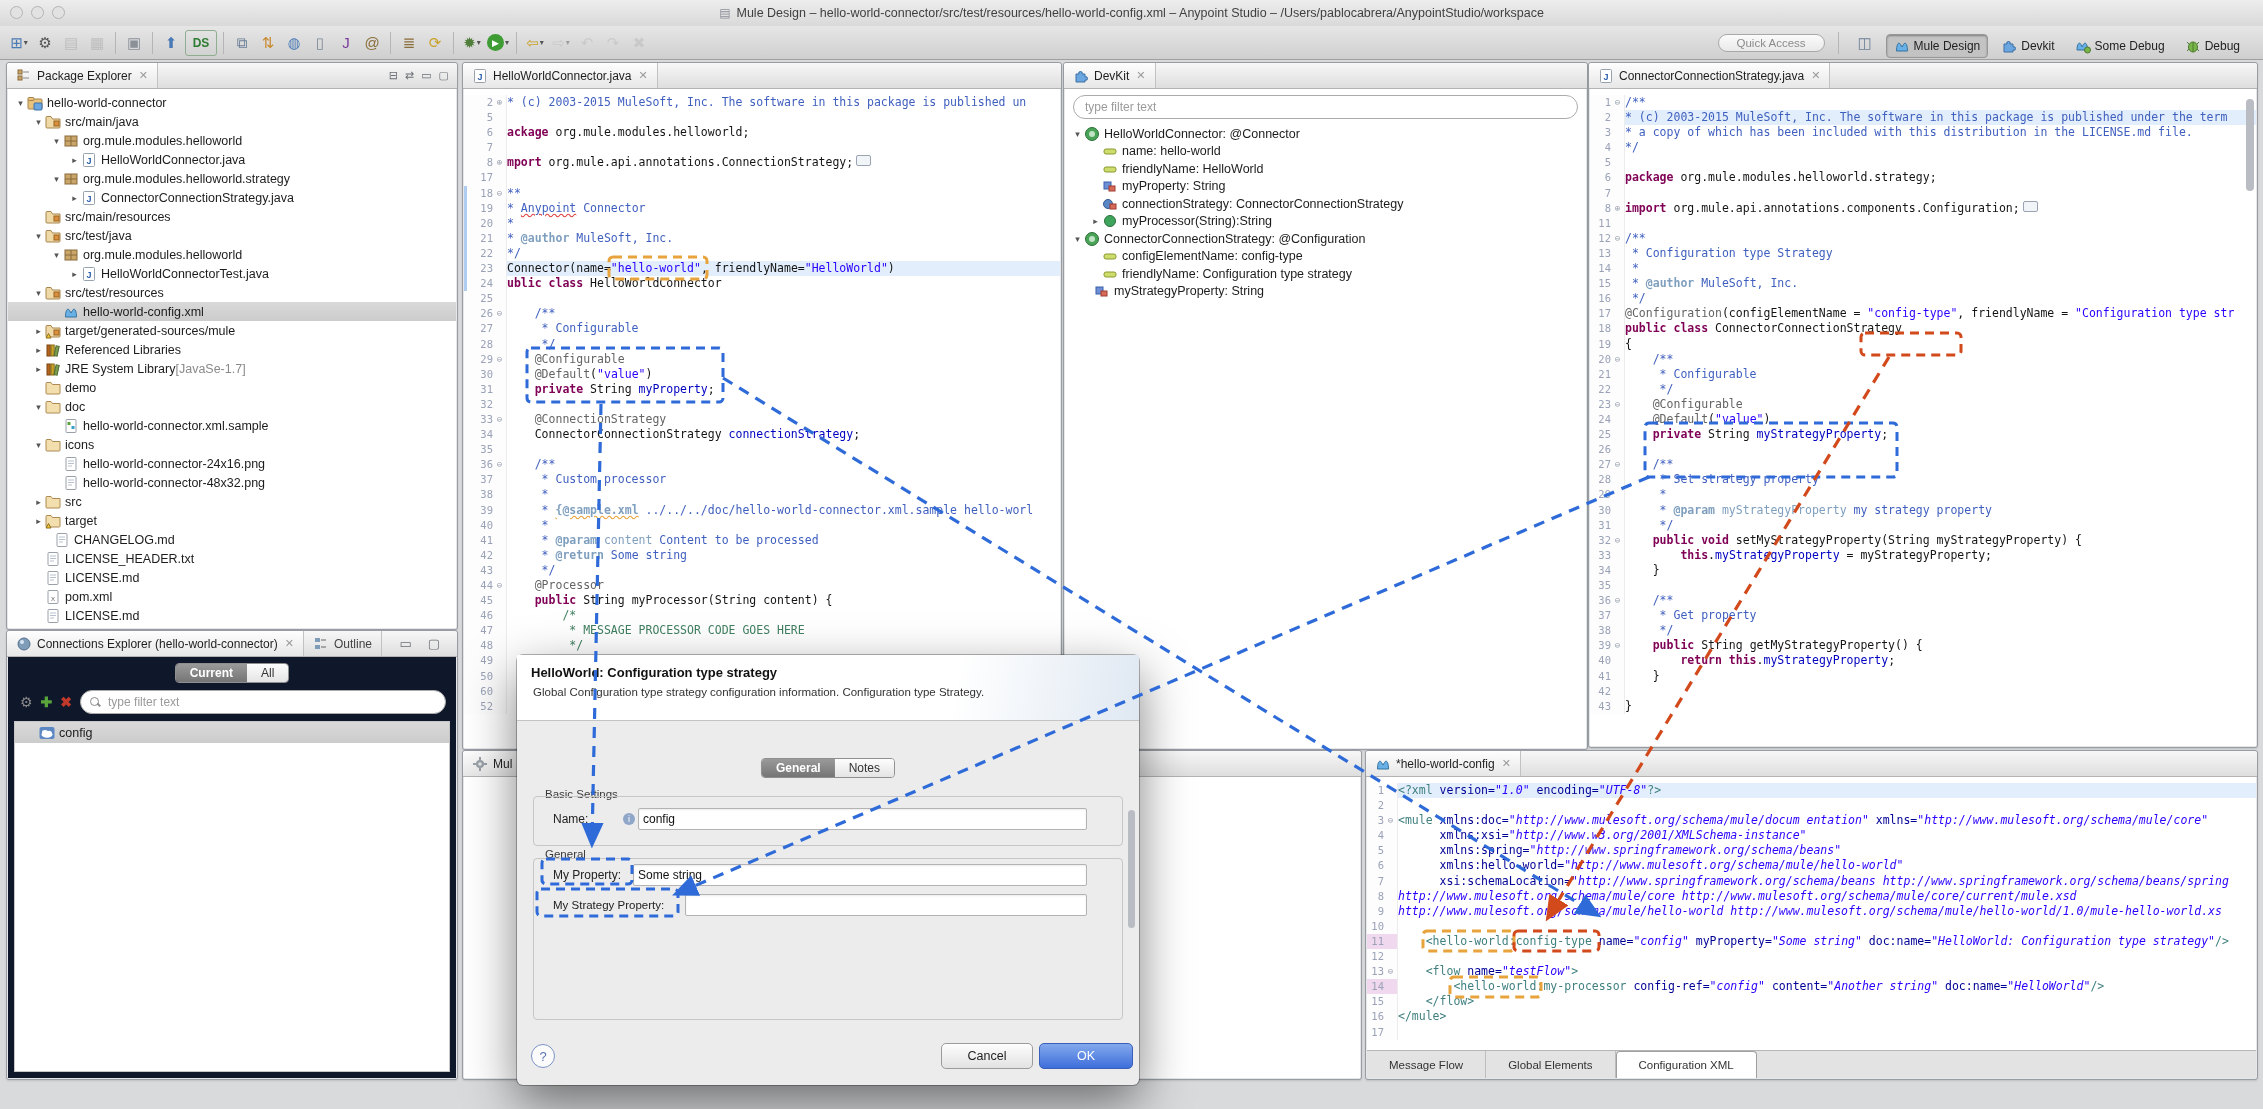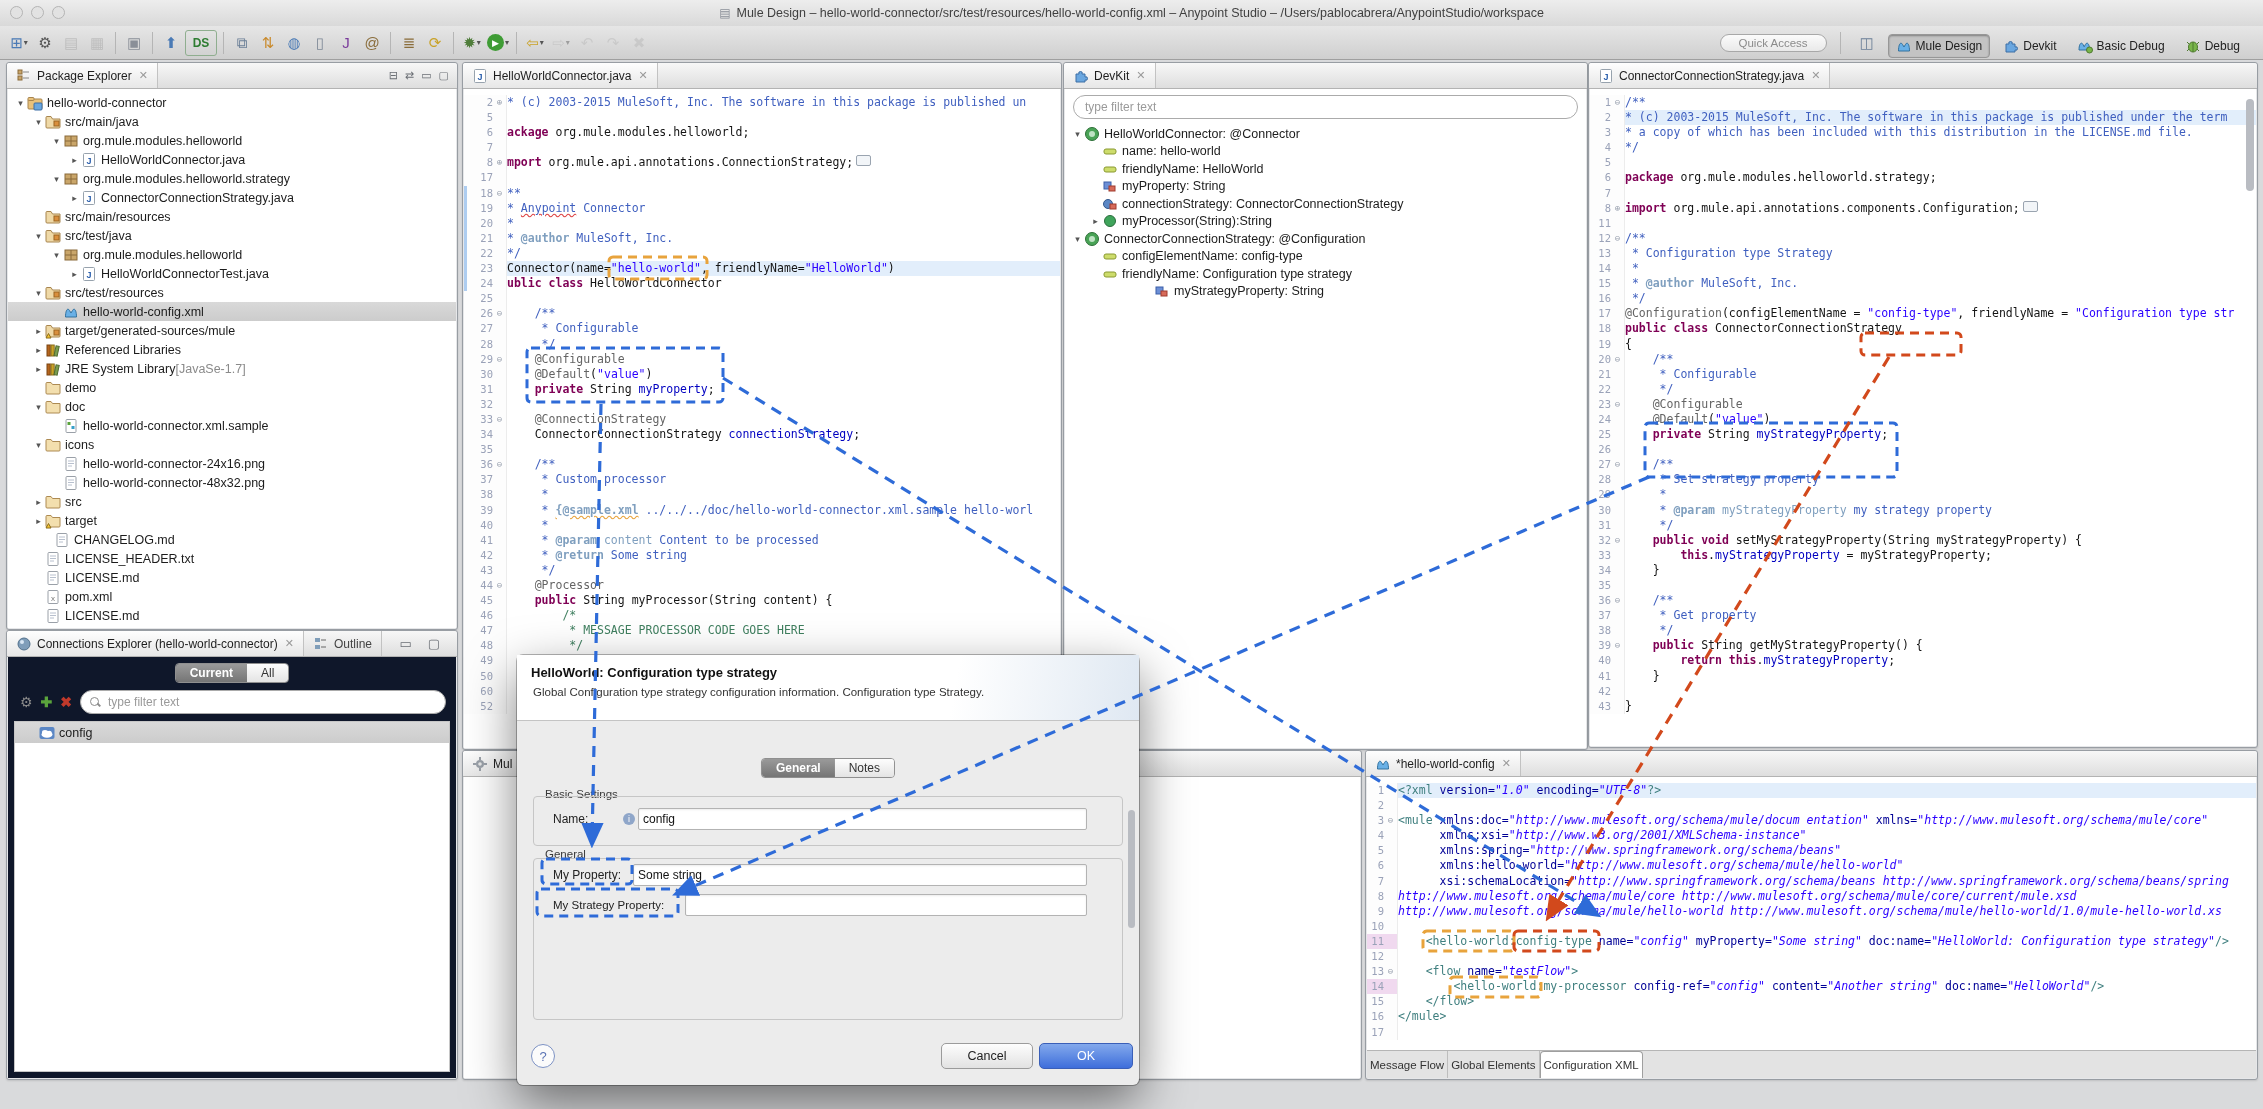--- a/index.html
+++ b/index.html
@@ -73,21 +73,21 @@
   .mag{position:relative;width:11px;height:11px;flex:none;}
   .mag::before{content:"";position:absolute;left:0;top:0;width:7px;height:7px;border:1.5px solid #8b8b8b;border-radius:50%;}
   .mag::after{content:"";position:absolute;left:7px;top:7px;width:4px;height:1.5px;background:#8b8b8b;transform:rotate(45deg);}
   
   .seg{display:inline-flex;border:1px solid #8f8f8f;border-radius:4px;overflow:hidden;font-size:12px;}
   .seg span{padding:2px 14px;background:linear-gradient(#fdfdfd,#e4e4e4);color:#333;}
   .seg span.on{background:linear-gradient(#9a9a9a,#757575);color:#fff;font-weight:bold;}
   .minibtn{font-size:13px;margin-right:9px;}
   
   .btabs{position:absolute;left:1px;right:1px;bottom:1px;height:27px;background:#e3e3e3;border-top:1px solid #b5b5b5;display:flex;align-items:stretch;font-size:11.5px;}
-  .btab{display:flex;align-items:center;padding:0 3px;border-right:1px solid #bdbdbd;color:#333;}
+  .btab{display:flex;align-items:center;padding:0 22px;border-right:1px solid #bdbdbd;color:#333;}
   .btab.active{background:#fff;border:1px solid #9f9f9f;border-bottom:none;border-radius:4px 4px 0 0;margin-top:0;}
   
   .dialog{position:absolute;left:517px;top:655px;width:622px;height:430px;background:#ececec;border-radius:6px;box-shadow:0 18px 50px rgba(0,0,0,.5),0 0 0 1px rgba(0,0,0,.28);z-index:40;}
   .dlg-title{height:24px;border-radius:6px 6px 0 0;background:linear-gradient(#f0f0f0,#d6d6d6);border-bottom:1px solid #bdbdbd;display:flex;align-items:center;}
   .dlg-title .t{margin:0 auto;font-size:12.5px;font-weight:bold;color:#4a4a4a;}
   .dlg-lights{position:absolute;left:12px;top:6px;display:flex;gap:7px;}
   .dlg-lights i{width:12px;height:12px;border-radius:50%;display:block;border:1px solid rgba(0,0,0,.25);box-sizing:border-box;}
   .dlg-header{height:66px;background:linear-gradient(100deg,#ffffff 70%,#dfe8f2);border-bottom:1px solid #c4c4c4;padding:10px 14px;box-sizing:border-box;}
   .dlg-header h1{margin:0;font-size:13px;color:#111;}
   .dlg-header p{margin:6px 0 0 2px;font-size:11.5px;color:#333;}
@@ -223,21 +223,21 @@
             </span>
             <span>Devkit</span>
           </span>
           <span class="persp">
             <span class="ic">
               <svg viewBox="0 0 16 16">
                 <path d="M2 12 C2 5.5 4.5 3.5 6 6.5 L7.2 8.8 L8.4 6.5 C10 3.5 12.5 5.5 12.5 12 Z" fill="#69b0e6" stroke="#33729f"></path>
                 <circle cx="12.5" cy="12" r="3" fill="#79b54a" stroke="#4e7a2e"></circle>
               </svg>
             </span>
-            <span>Basic Debug</span>
+            <span>Some Debug</span>
           </span>
           <span class="persp">
             <span class="ic">
               <svg viewBox="0 0 16 16">
                 <ellipse cx="8" cy="9" rx="4.5" ry="5" fill="#79b54a" stroke="#4e7a2e"></ellipse>
                 <line x1="8" y1="4" x2="8" y2="14" stroke="#4e7a2e"></line>
                 <line x1="4" y1="6" x2="2" y2="4" stroke="#4e7a2e"></line>
                 <line x1="12" y1="6" x2="14" y2="4" stroke="#4e7a2e"></line>
                 <line x1="4" y1="11" x2="2" y2="13" stroke="#4e7a2e"></line>
                 <line x1="12" y1="11" x2="14" y2="13" stroke="#4e7a2e"></line>
@@ -785,21 +785,21 @@
           </div>
           <div class="trow" style="padding-left: 24px;">
             <span class="arr"></span>
             <span class="ic">
               <svg viewBox="0 0 16 16">
                 <rect x="2" y="6" width="12" height="5" rx="2" fill="#cddc6b" stroke="#8a9a33"></rect>
               </svg>
             </span>
             <span class="lbl">friendlyName: Configuration type strategy</span>
           </div>
-          <div class="trow" style="padding-left: 32px; margin-left: 44px;">
+          <div class="trow" style="padding-left: 16px;">
             <span class="arr"></span>
             <span class="ic">
               <svg viewBox="0 0 16 16">
                 <rect x="2" y="4" width="7" height="7" fill="#6c8fd6" stroke="#3b5ea8"></rect>
                 <rect x="7" y="8" width="6" height="5" fill="#d66a5a" stroke="#a03a2c"></rect>
               </svg>
             </span>
             <span class="lbl">myStrategyProperty: String</span>
           </div>
         </div>

